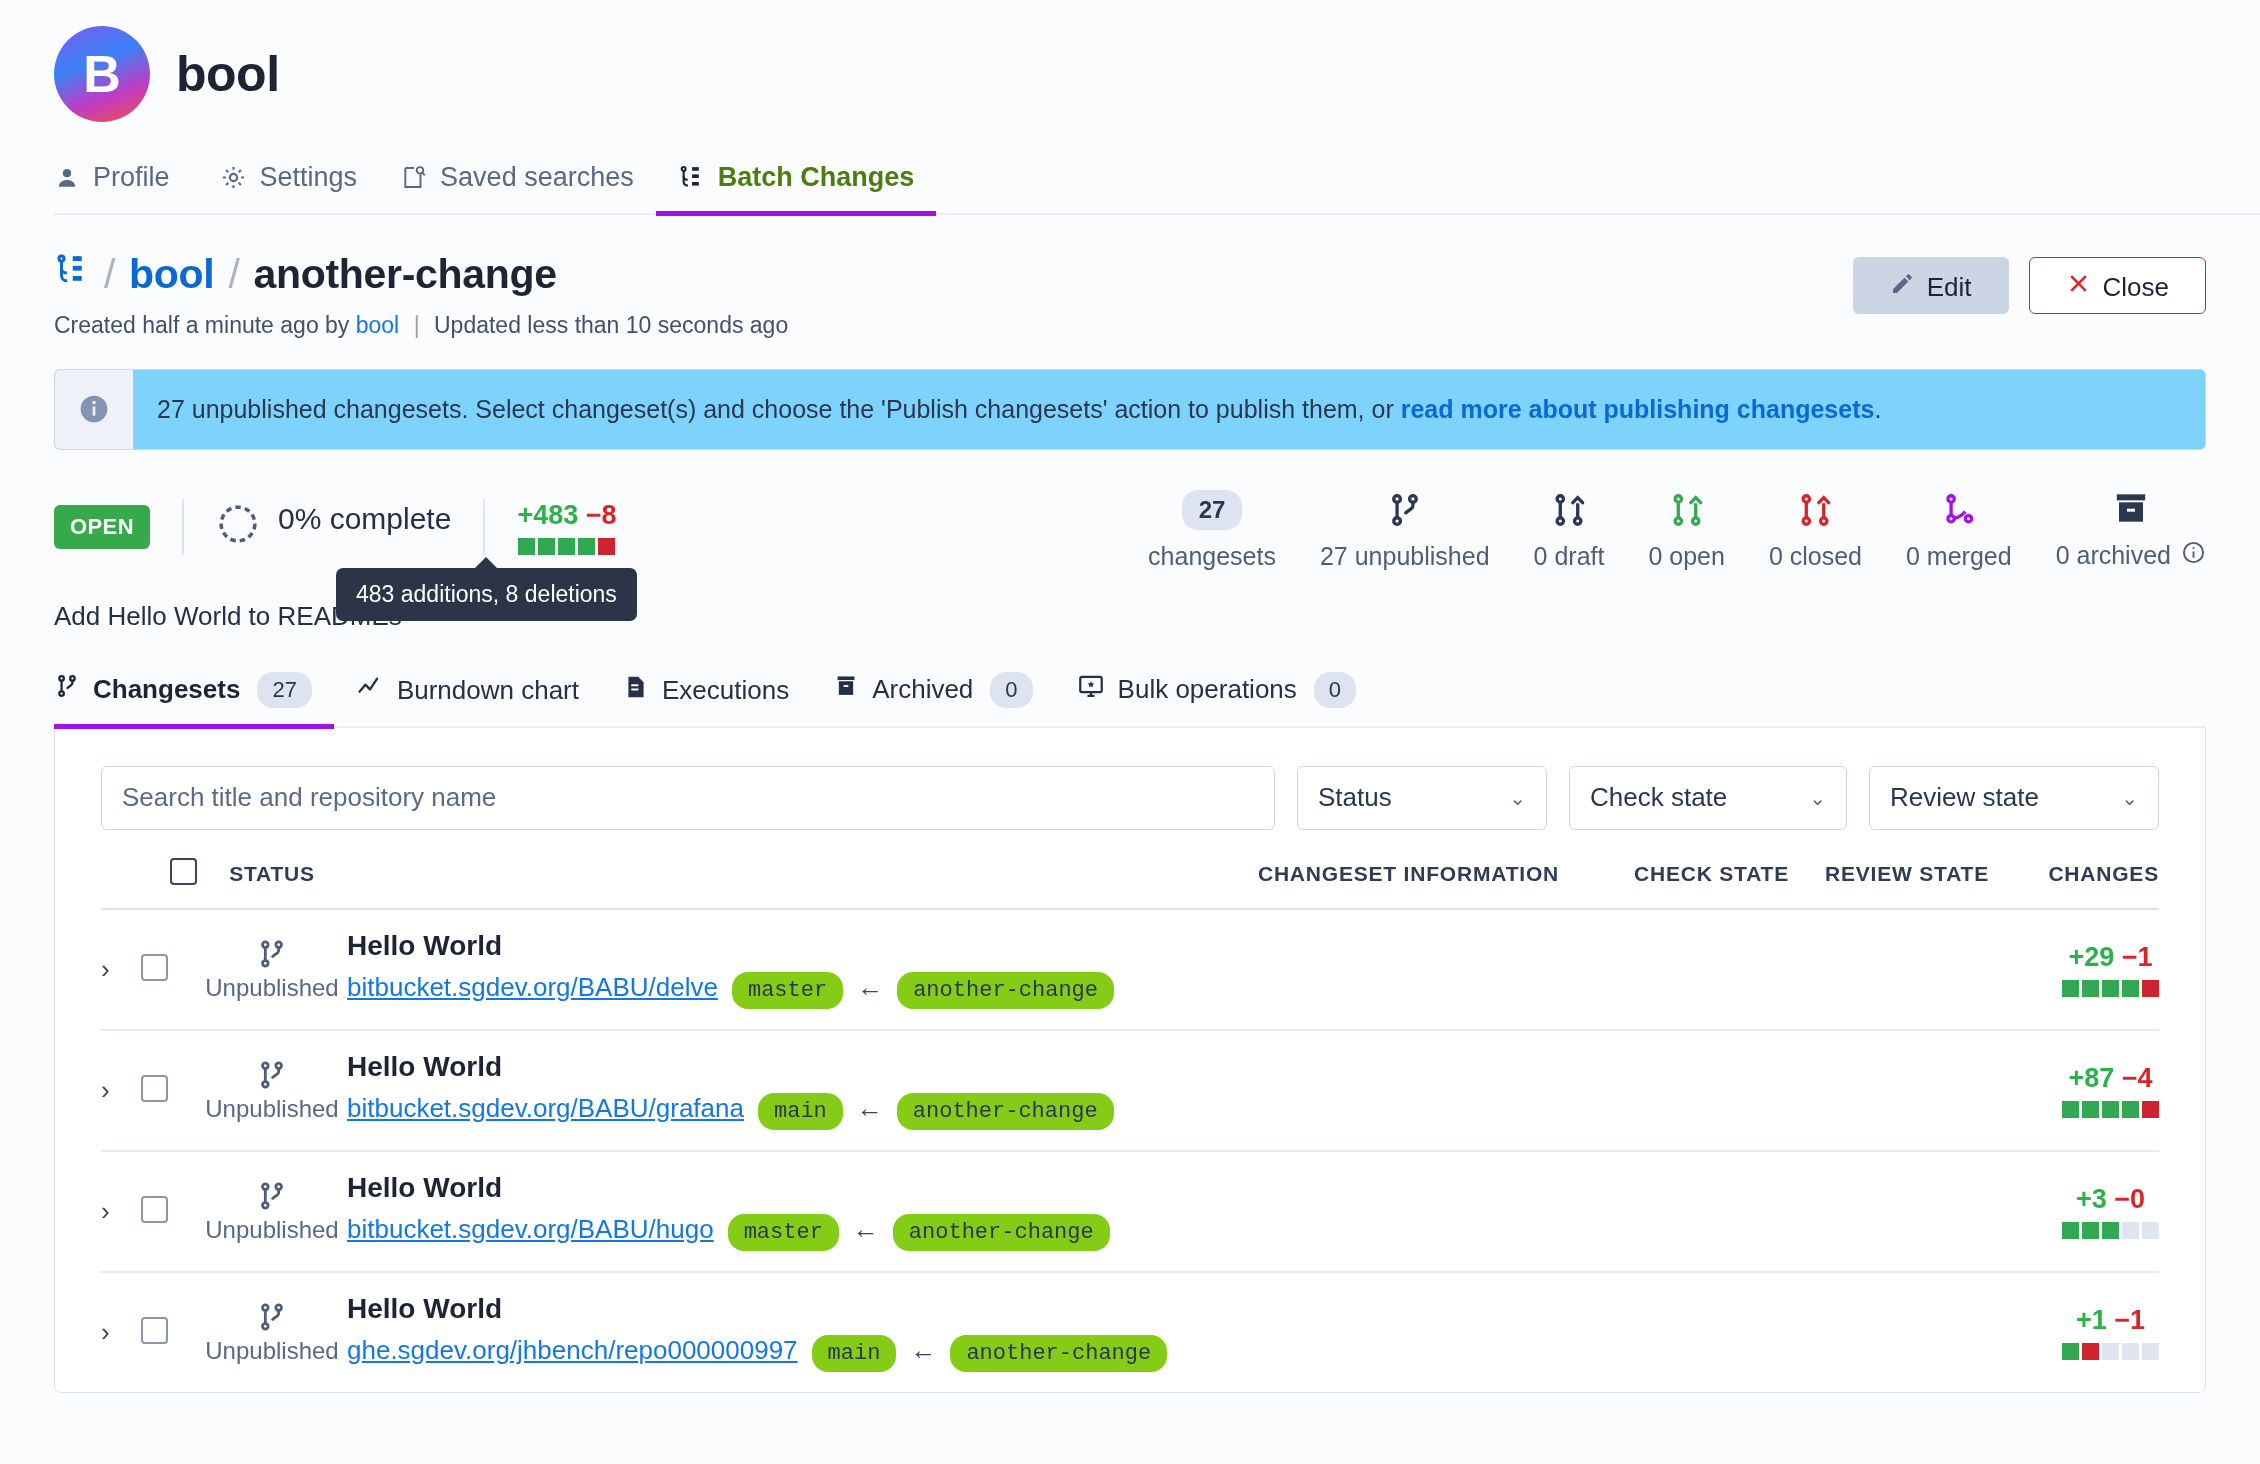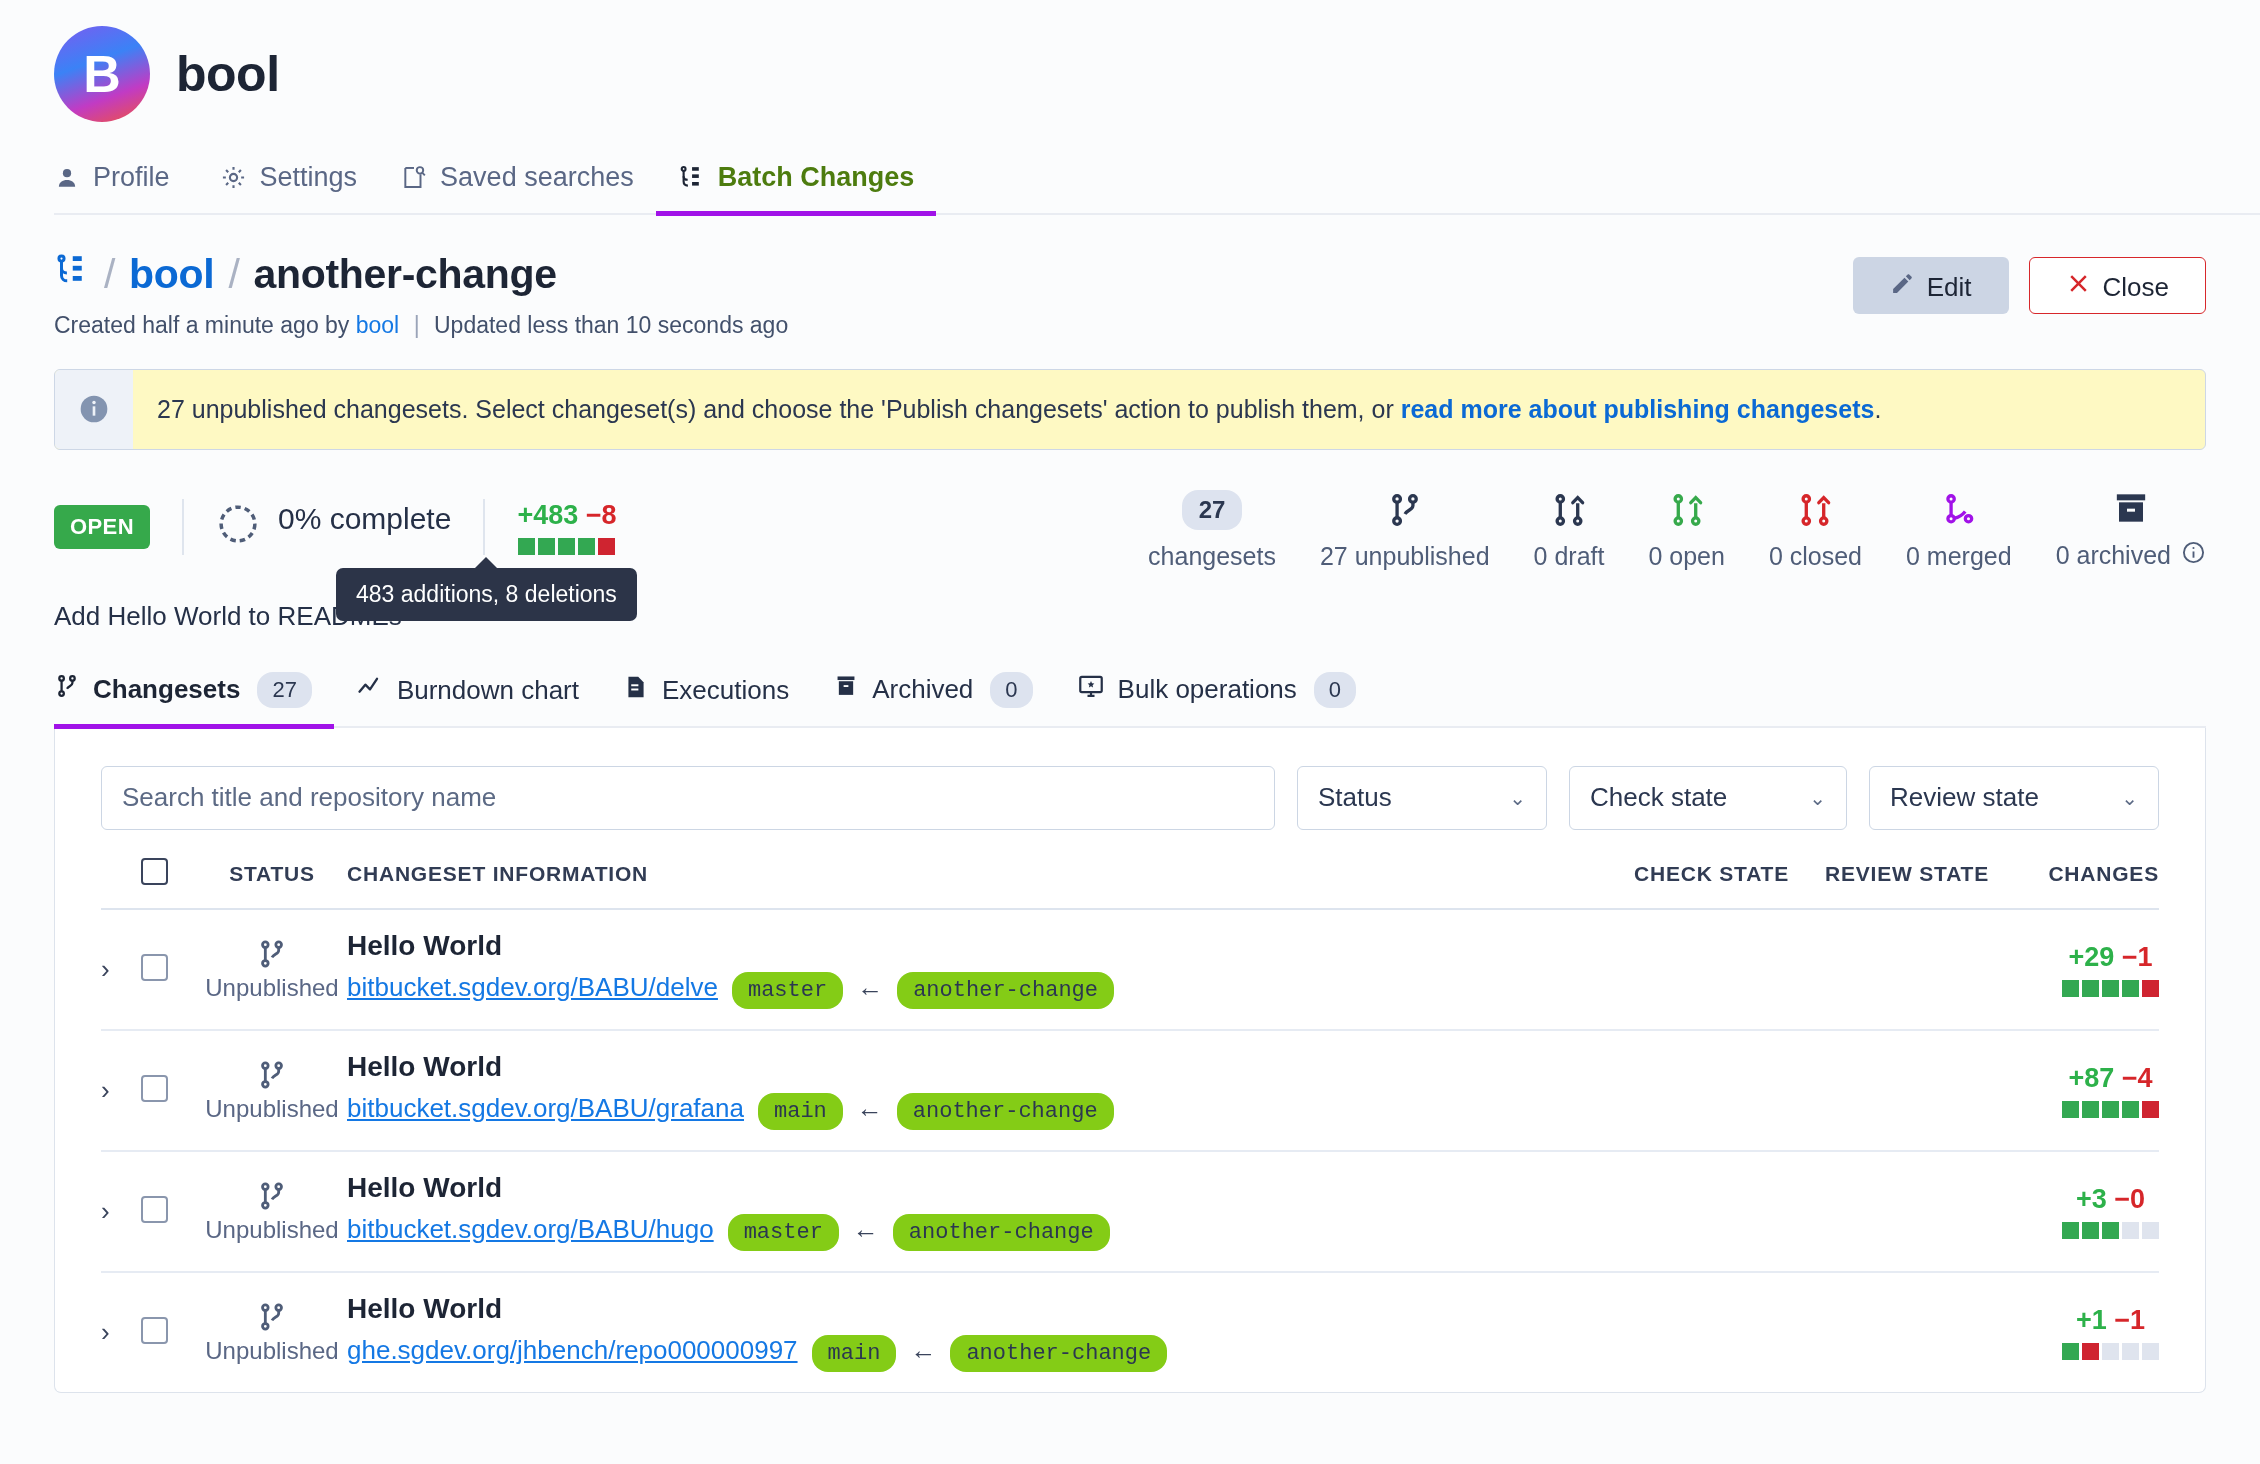--- a/index.html
+++ b/index.html
@@ -61,21 +61,21 @@
     font-size: 26px; padding: 13px 36px; border-radius: 6px; cursor: pointer;
     border: 1px solid transparent; background: none; color: #1d2535;
     font-family: "Liberation Sans", sans-serif; line-height: 1;
   }
   .btn-edit { background: #ccd5e4; }
   .btn-close { background: #fff; border: 1px solid #d7272b; }
 
   
   .banner {
     display: flex; align-items: stretch; margin-top: 30px;
-    border: 1px solid #cdd7e6; border-radius: 6px; background: #fef9c3; overflow: hidden;
+    border: 1px solid #cdd7e6; border-radius: 6px; background: #7dd3fc; overflow: hidden;
   }
   .banner-icon-wrap {
     display: flex; align-items: center; justify-content: center;
     width: 78px; background: #eef2f8; flex: none;
   }
   .banner-text {
     padding: 23px 24px; font-size: 25px; color: #2b3750; line-height: 1.3;
   }
   .banner-text a { color: #0b69d4; text-decoration: none; font-weight: 700; }
 
@@ -154,21 +154,21 @@
     position: relative; height: 64px; border: 1px solid #ccd6e4; border-radius: 6px;
     background: #fff; display: flex; align-items: center; justify-content: space-between;
     padding: 0 20px; font-size: 26px; color: #2b3750; cursor: pointer; gap: 26px;
   }
   .select-box .chev { color: #5c6a85; font-size: 20px; line-height: 1; }
 
   
   table.cs { width: 100%; border-collapse: collapse; margin-top: 28px; }
   table.cs thead th {
     font-size: 21px; font-weight: 700; color: #313c54; letter-spacing: .8px;
-    text-align: left; padding: 0 0 18px 0; border-bottom: 2px solid #dde4ee;
+    text-align: right; padding: 0 0 18px 0; border-bottom: 2px solid #dde4ee;
     text-transform: uppercase; white-space: nowrap;
   }
   .th-check { width: 56px; }
   .th-status { width: 150px; }
   .th-right { text-align: right !important; }
   table.cs tbody td { padding: 20px 0; border-bottom: 2px solid #e6ebf3; vertical-align: middle; }
   table.cs tbody tr:last-child td { border-bottom: none; }
 
   .chev-right { color: #3a445c; font-size: 26px; cursor: pointer; width: 26px; display: inline-block; }
   .cb {

